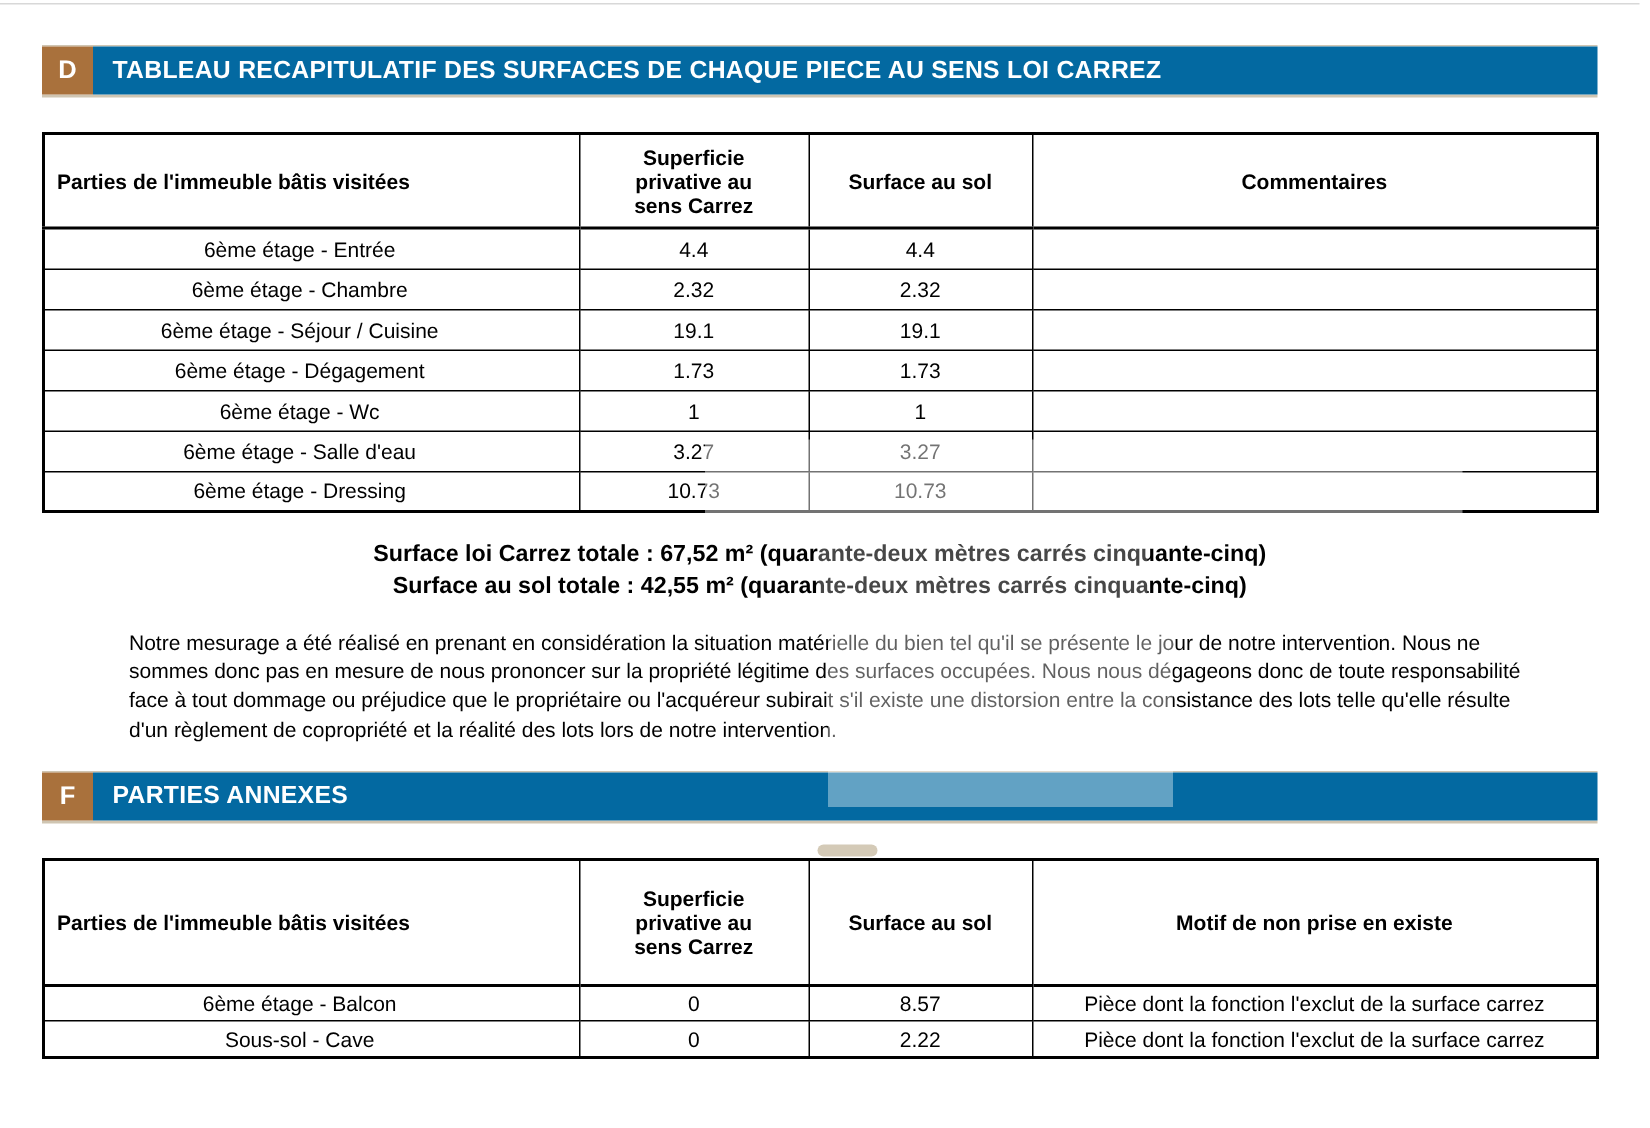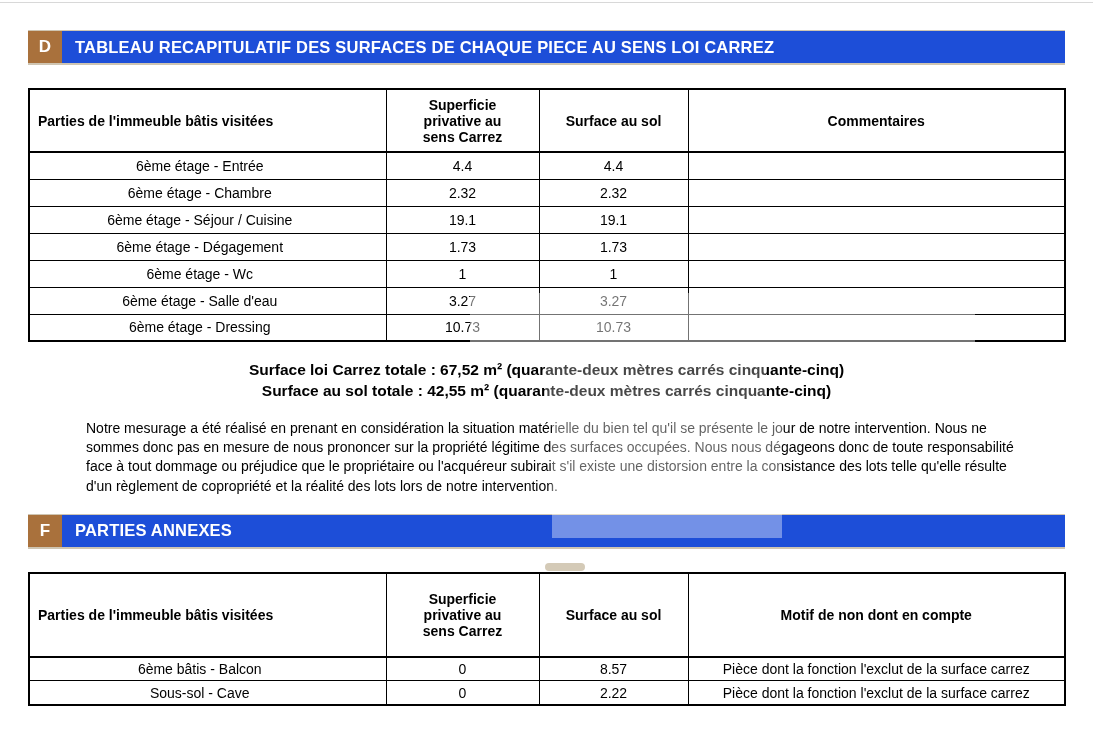--- a/index.html
+++ b/index.html
@@ -27,21 +27,21 @@
   }
   .section-bar.first{margin-top:30px;}
   .section-bar.second{margin-top:16px;}
   .section-label{
     width:34px;flex:0 0 34px;
     background:#a9713c;
     color:#fff;font-weight:bold;font-size:17px;
     display:flex;align-items:center;justify-content:center;
   }
   .section-title{
-    flex:1;background:#1d4ed8;
+    flex:1;background:#0369a1;
     color:#fff;font-weight:bold;font-size:16.5px;
     display:flex;align-items:center;
     padding-left:13px;letter-spacing:0.2px;
     white-space:nowrap;overflow:hidden;
   }
   
   table.surfaces{
     border-collapse:collapse;table-layout:fixed;
     width:1036px;margin-top:23px;
     font-size:14px;
@@ -181,26 +181,26 @@
         <col class="c1">
         <col class="c2">
         <col class="c3">
         <col class="c4">
       </colgroup>
     <thead>
       <tr>
         <th class="h-piece">Parties de l'immeuble bâtis visitées</th>
         <th>Superficie privative au sens Carrez</th>
         <th>Surface au sol</th>
-        <th>Motif de non dont en compte</th>
+        <th>Motif de non prise en existe</th>
       </tr>
     </thead>
     <tbody>
       <tr>
-        <td class="c-piece">6ème bâtis - Balcon</td>
+        <td class="c-piece">6ème étage - Balcon</td>
         <td class="c-num">0</td>
         <td class="c-num">8.57</td>
         <td class="c-text">Pièce dont la fonction l'exclut de la surface carrez</td>
       </tr>
       <tr>
         <td class="c-piece">Sous-sol - Cave</td>
         <td class="c-num">0</td>
         <td class="c-num">2.22</td>
         <td class="c-text">Pièce dont la fonction l'exclut de la surface carrez</td>
       </tr>

